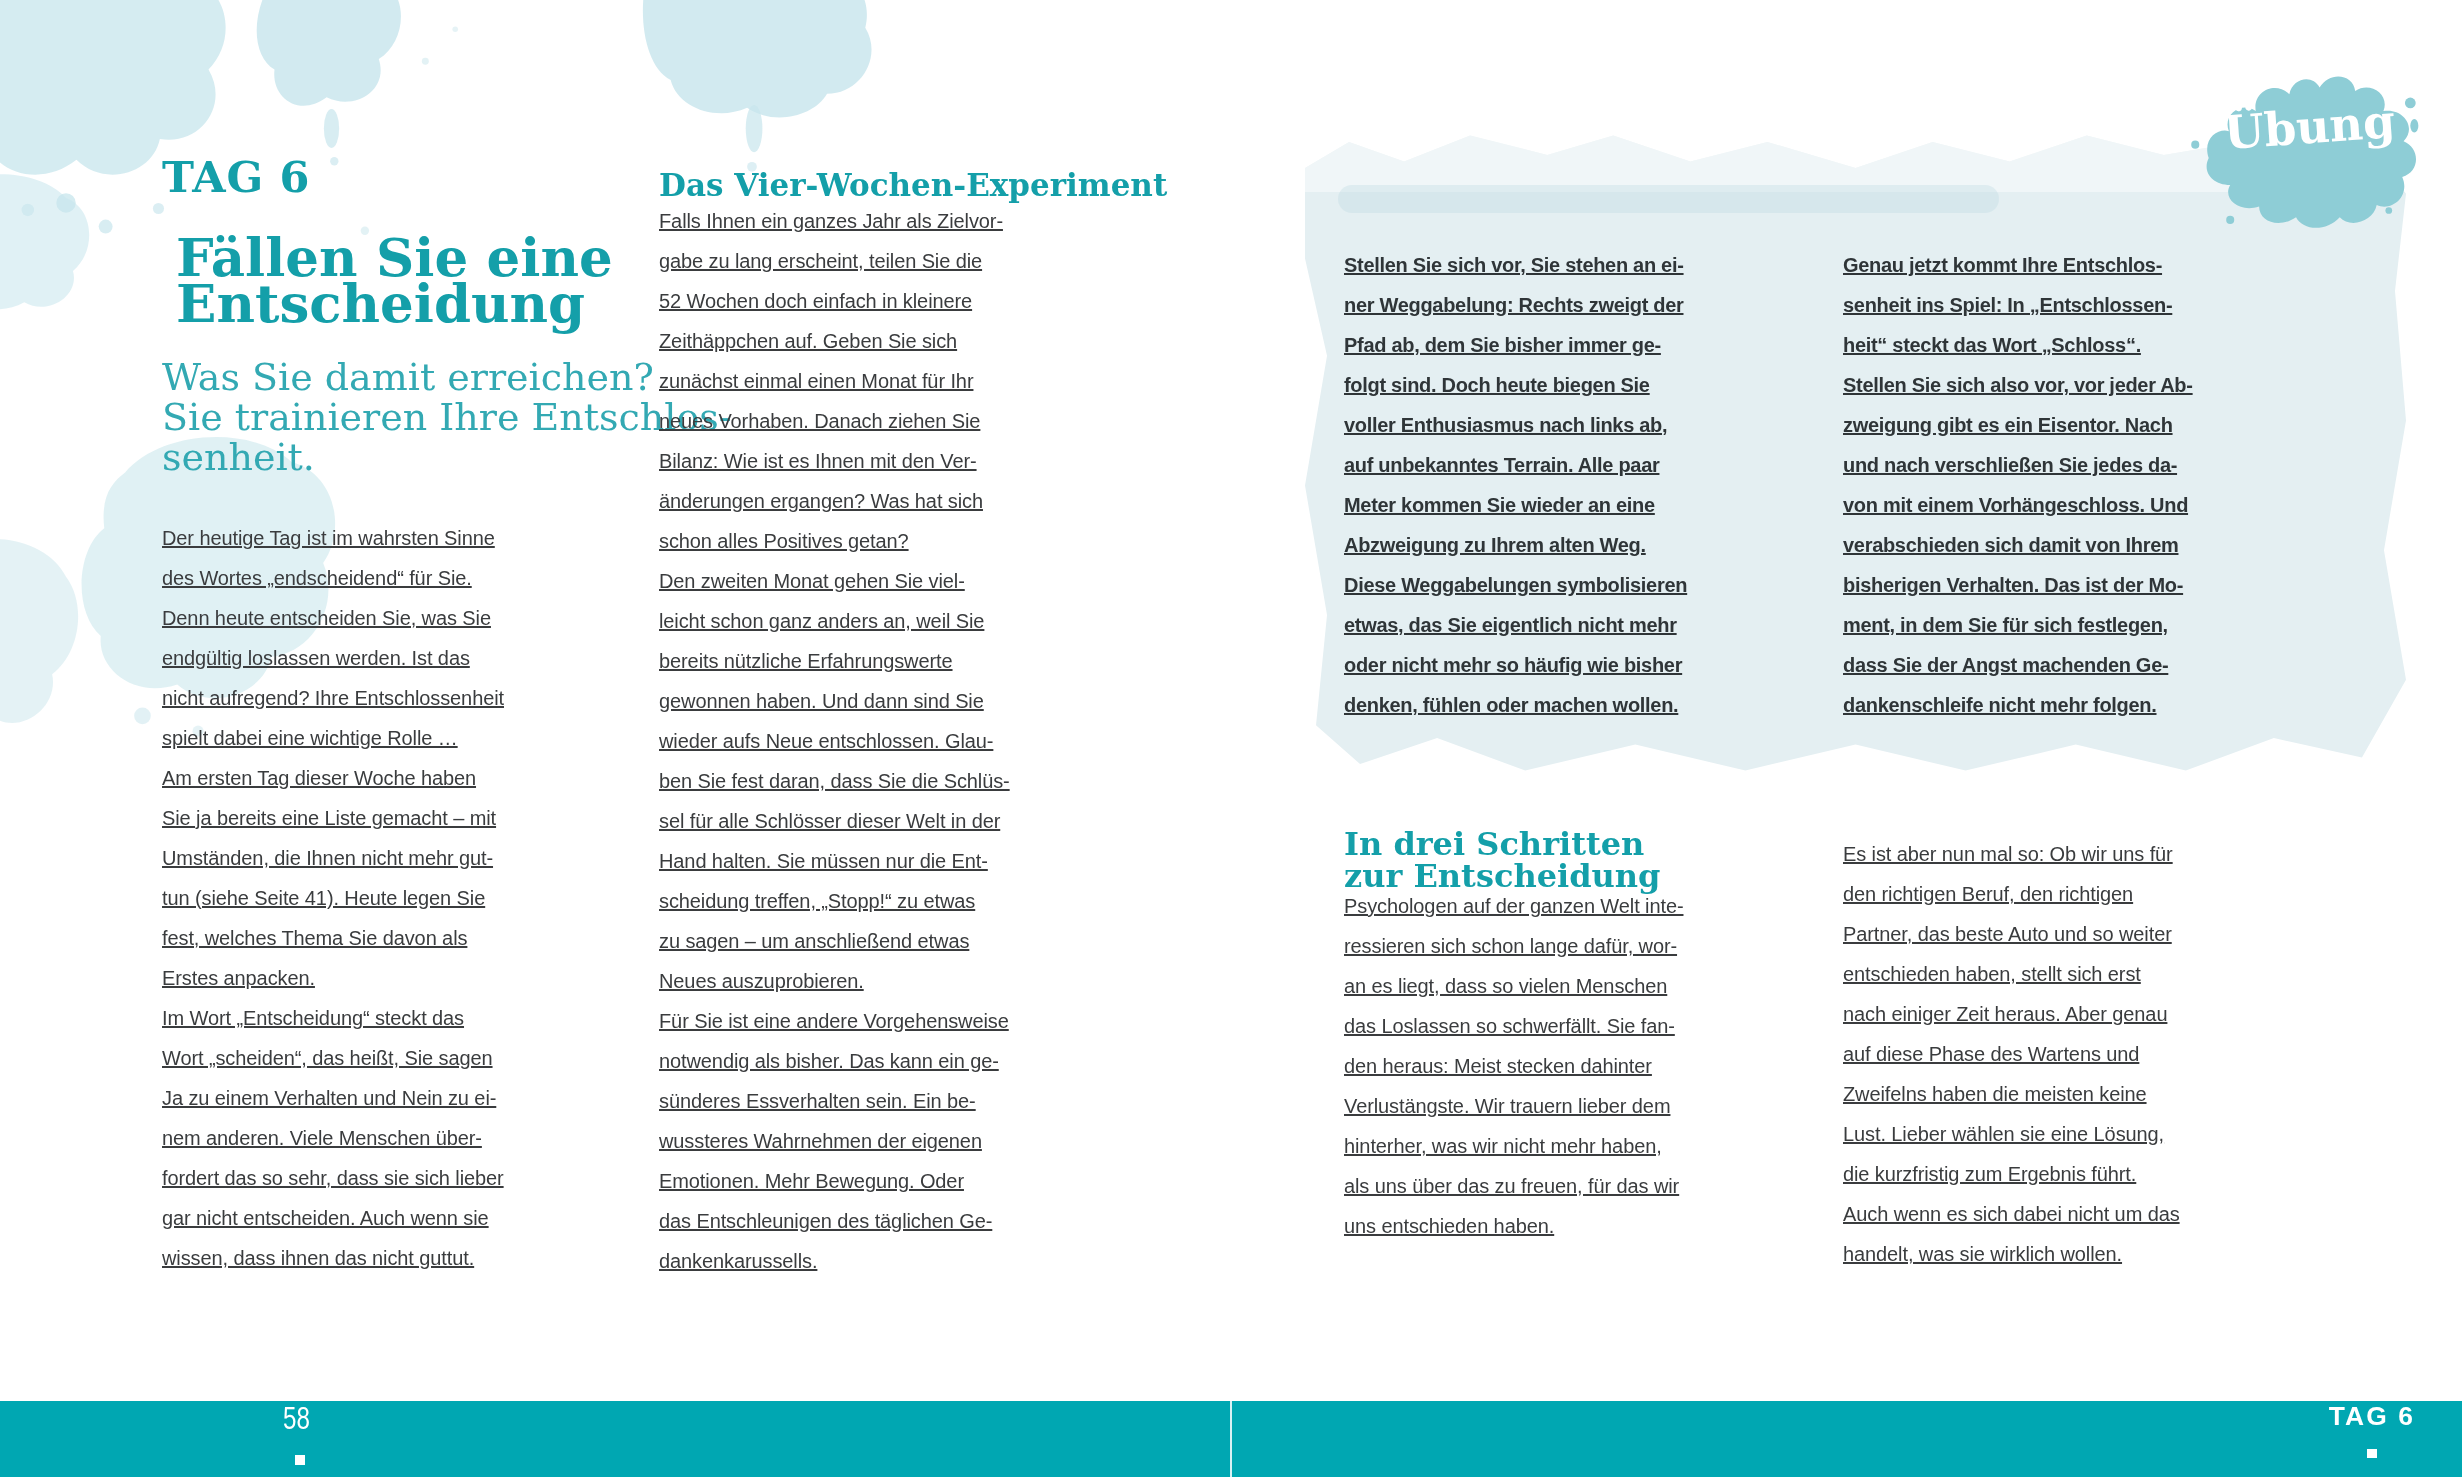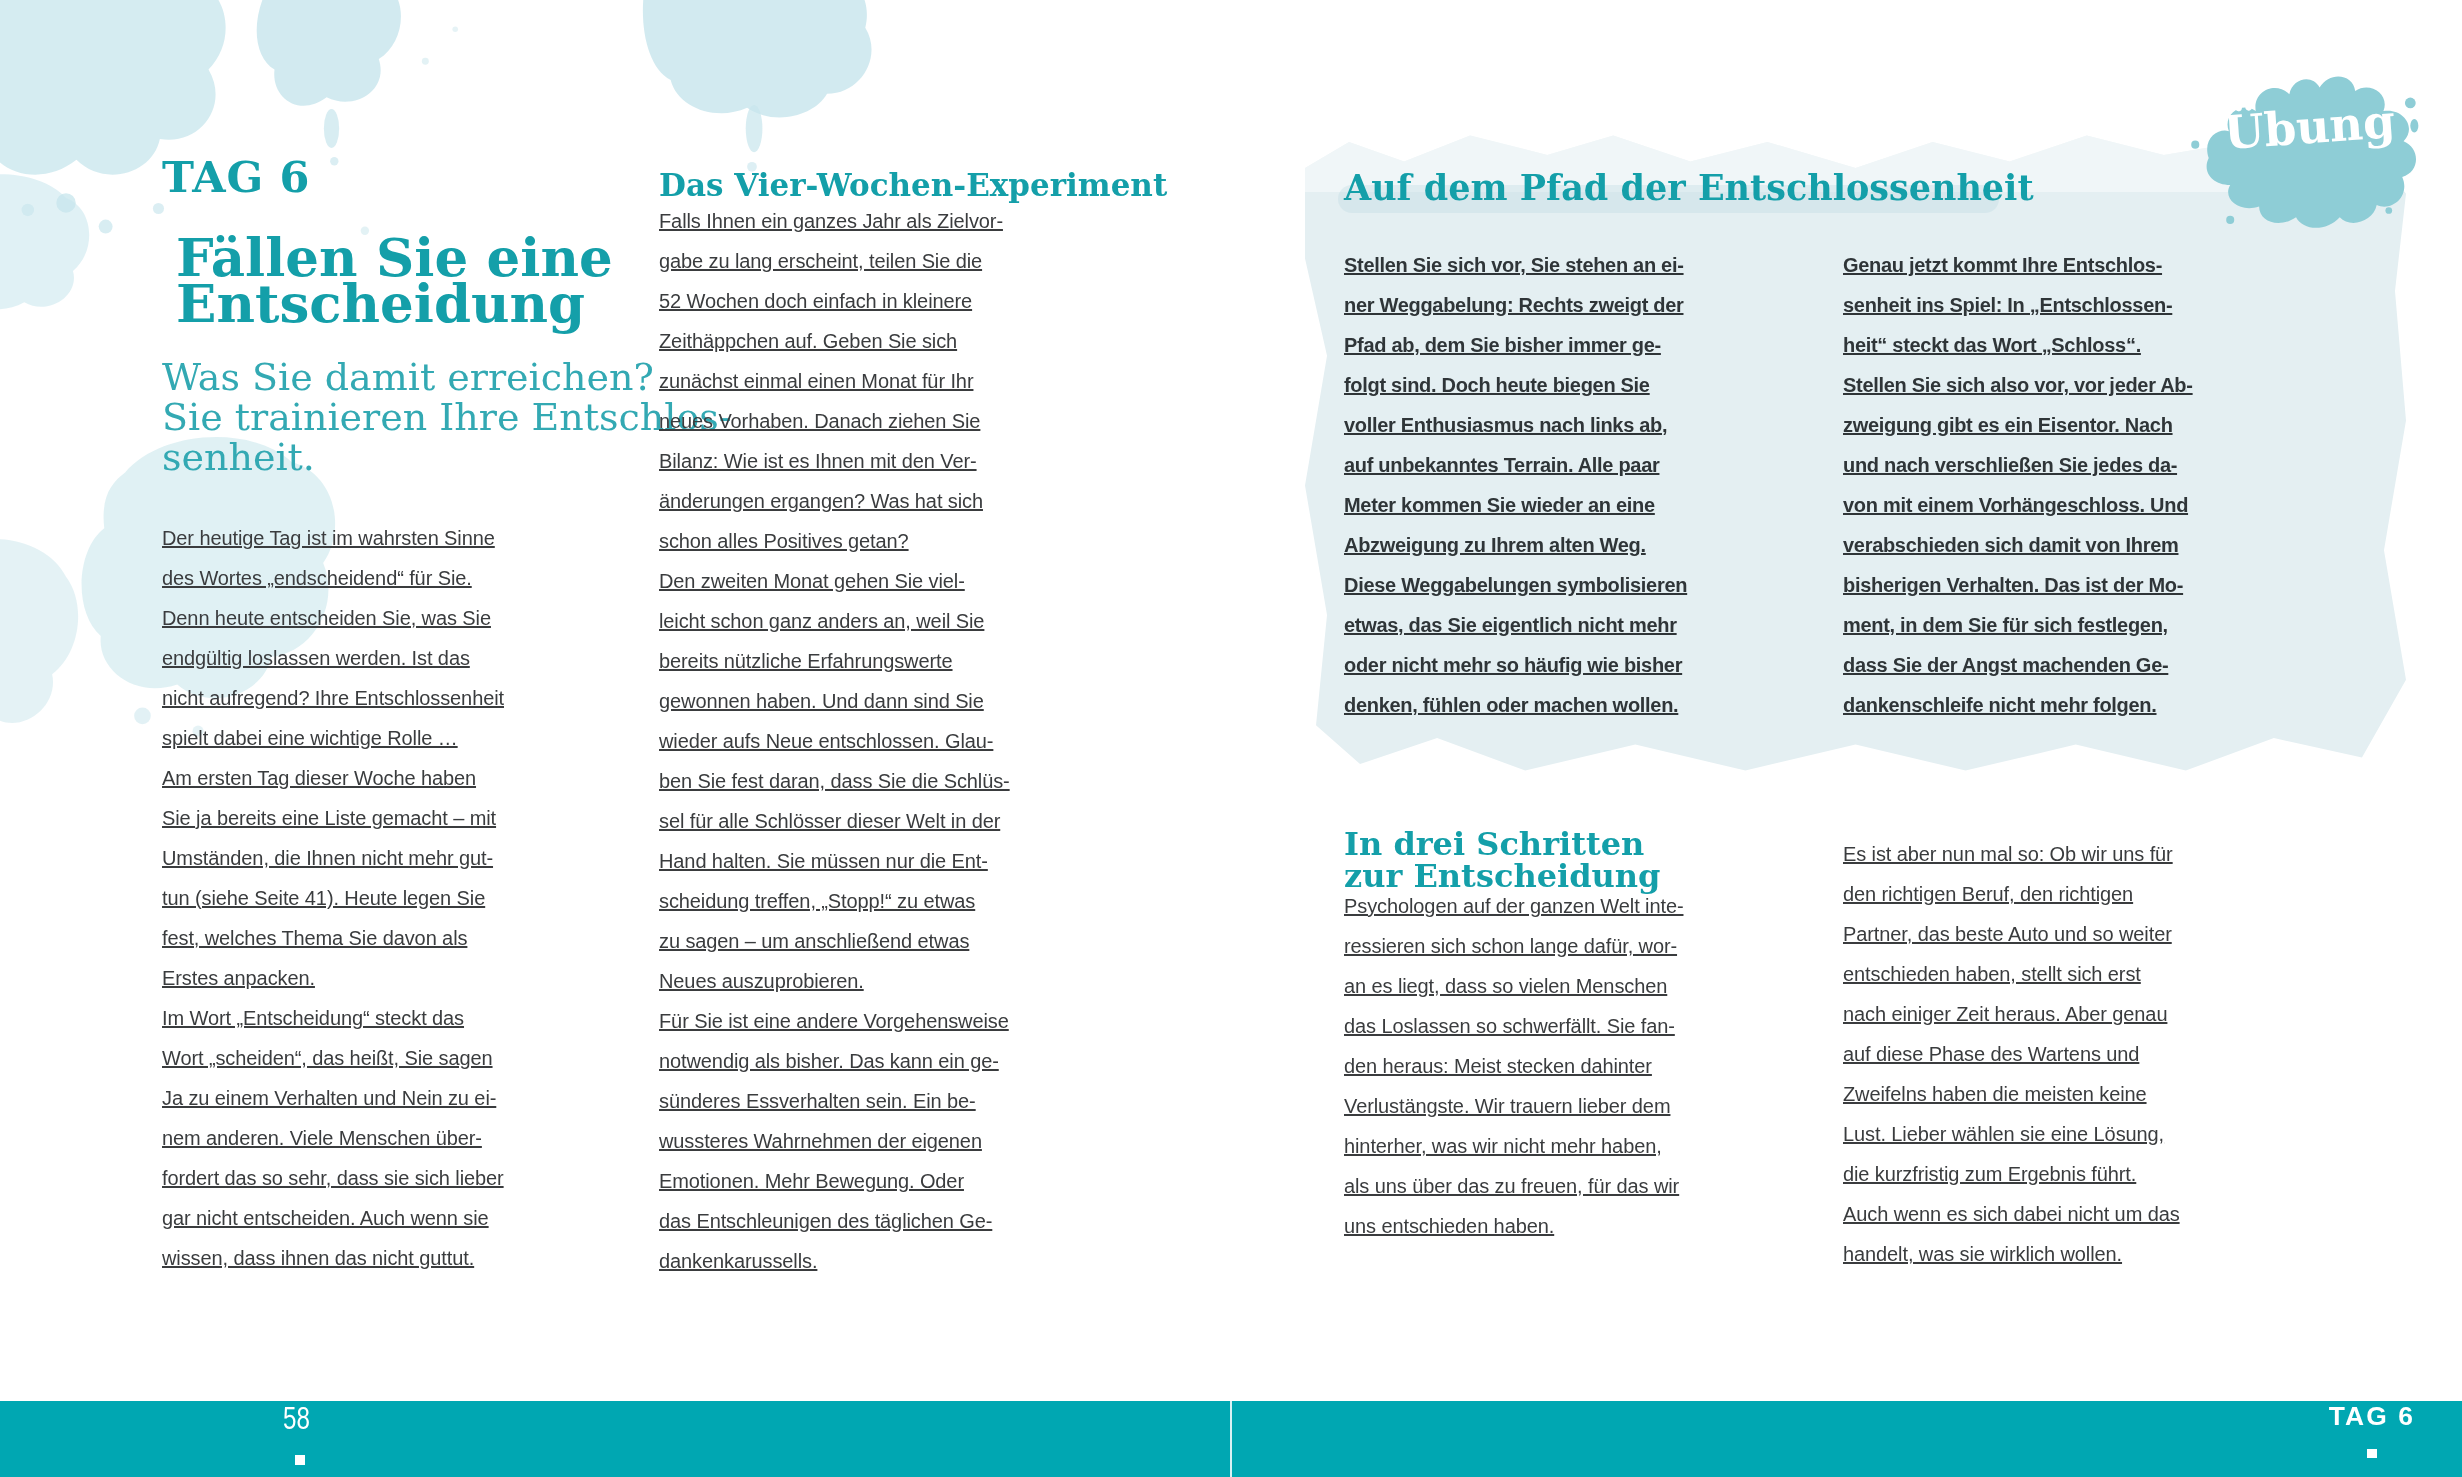--- a/index.html
+++ b/index.html
@@ -161,21 +161,20 @@
 zu sagen – um anschließend etwas
 Neues auszuprobieren.
 Für Sie ist eine andere Vorgehensweise
 notwendig als bisher. Das kann ein ge-
 sünderes Essverhalten sein. Ein be-
 wussteres Wahrnehmen der eigenen
 Emotionen. Mehr Bewegung. Oder
 das Entschleunigen des täglichen Ge-
 dankenkarussells.</div>
 
-  <div class="abs slab r-heading">Auf dem Pfad der Entschlossenheit</div>
   <div class="abs body semibold ex1">Stellen Sie sich vor, Sie stehen an ei-
 ner Weggabelung: Rechts zweigt der
 Pfad ab, dem Sie bisher immer ge-
 folgt sind. Doch heute biegen Sie
 voller Enthusiasmus nach links ab,
 auf unbekanntes Terrain. Alle paar
 Meter kommen Sie wieder an eine
 Abzweigung zu Ihrem alten Weg.
 Diese Weggabelungen symbolisieren
 etwas, das Sie eigentlich nicht mehr

